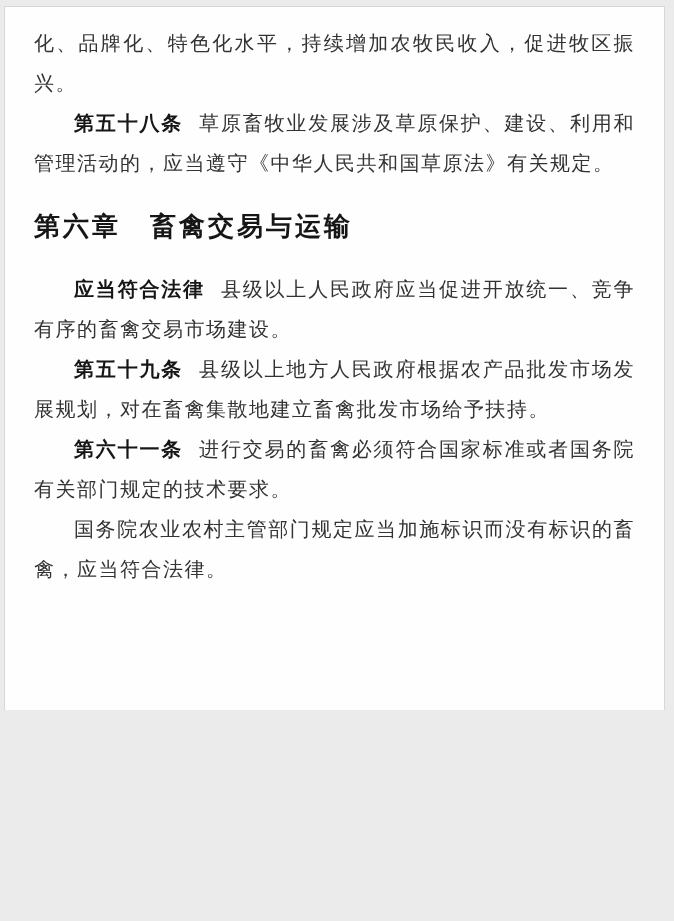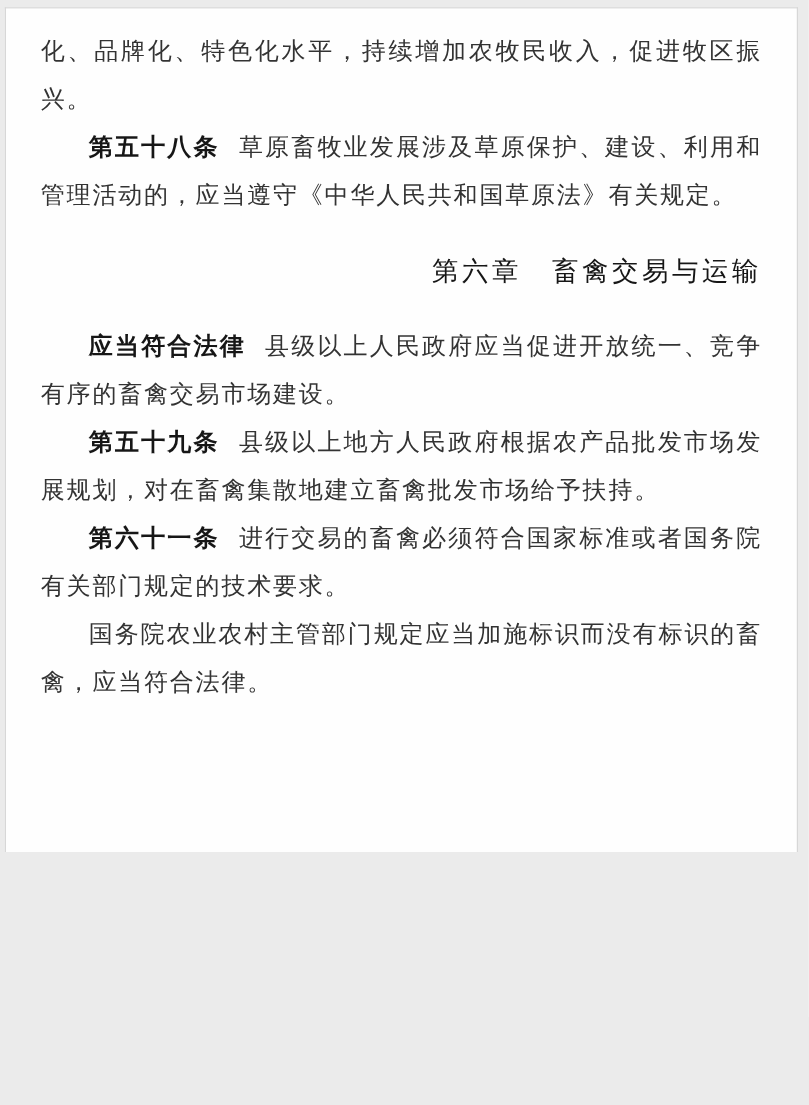--- a/index.html
+++ b/index.html
@@ -30,24 +30,24 @@
   .cut { text-align-last: justify; }
   .m-top { margin-top: 6px; }
   .num {
     font-family: "Liberation Sans", sans-serif;
     font-weight: 700;
     color: #161616;
     margin-right: 16px;
   }
   .chapter {
     font-family: "Liberation Sans", sans-serif;
-    font-weight: 400;
-    font-size: 22px;
+    font-weight: 700;
+    font-size: 26px;
     color: #161616;
-    text-align: right;
+    text-align: left;
     letter-spacing: 3px;
     line-height: 46px;
     margin: 20px 0;
   }
   .page-num {
     text-align: right;
     margin-top: 12px;
     font-size: 17px;
     line-height: 22px;
     color: #3a3a3a;

